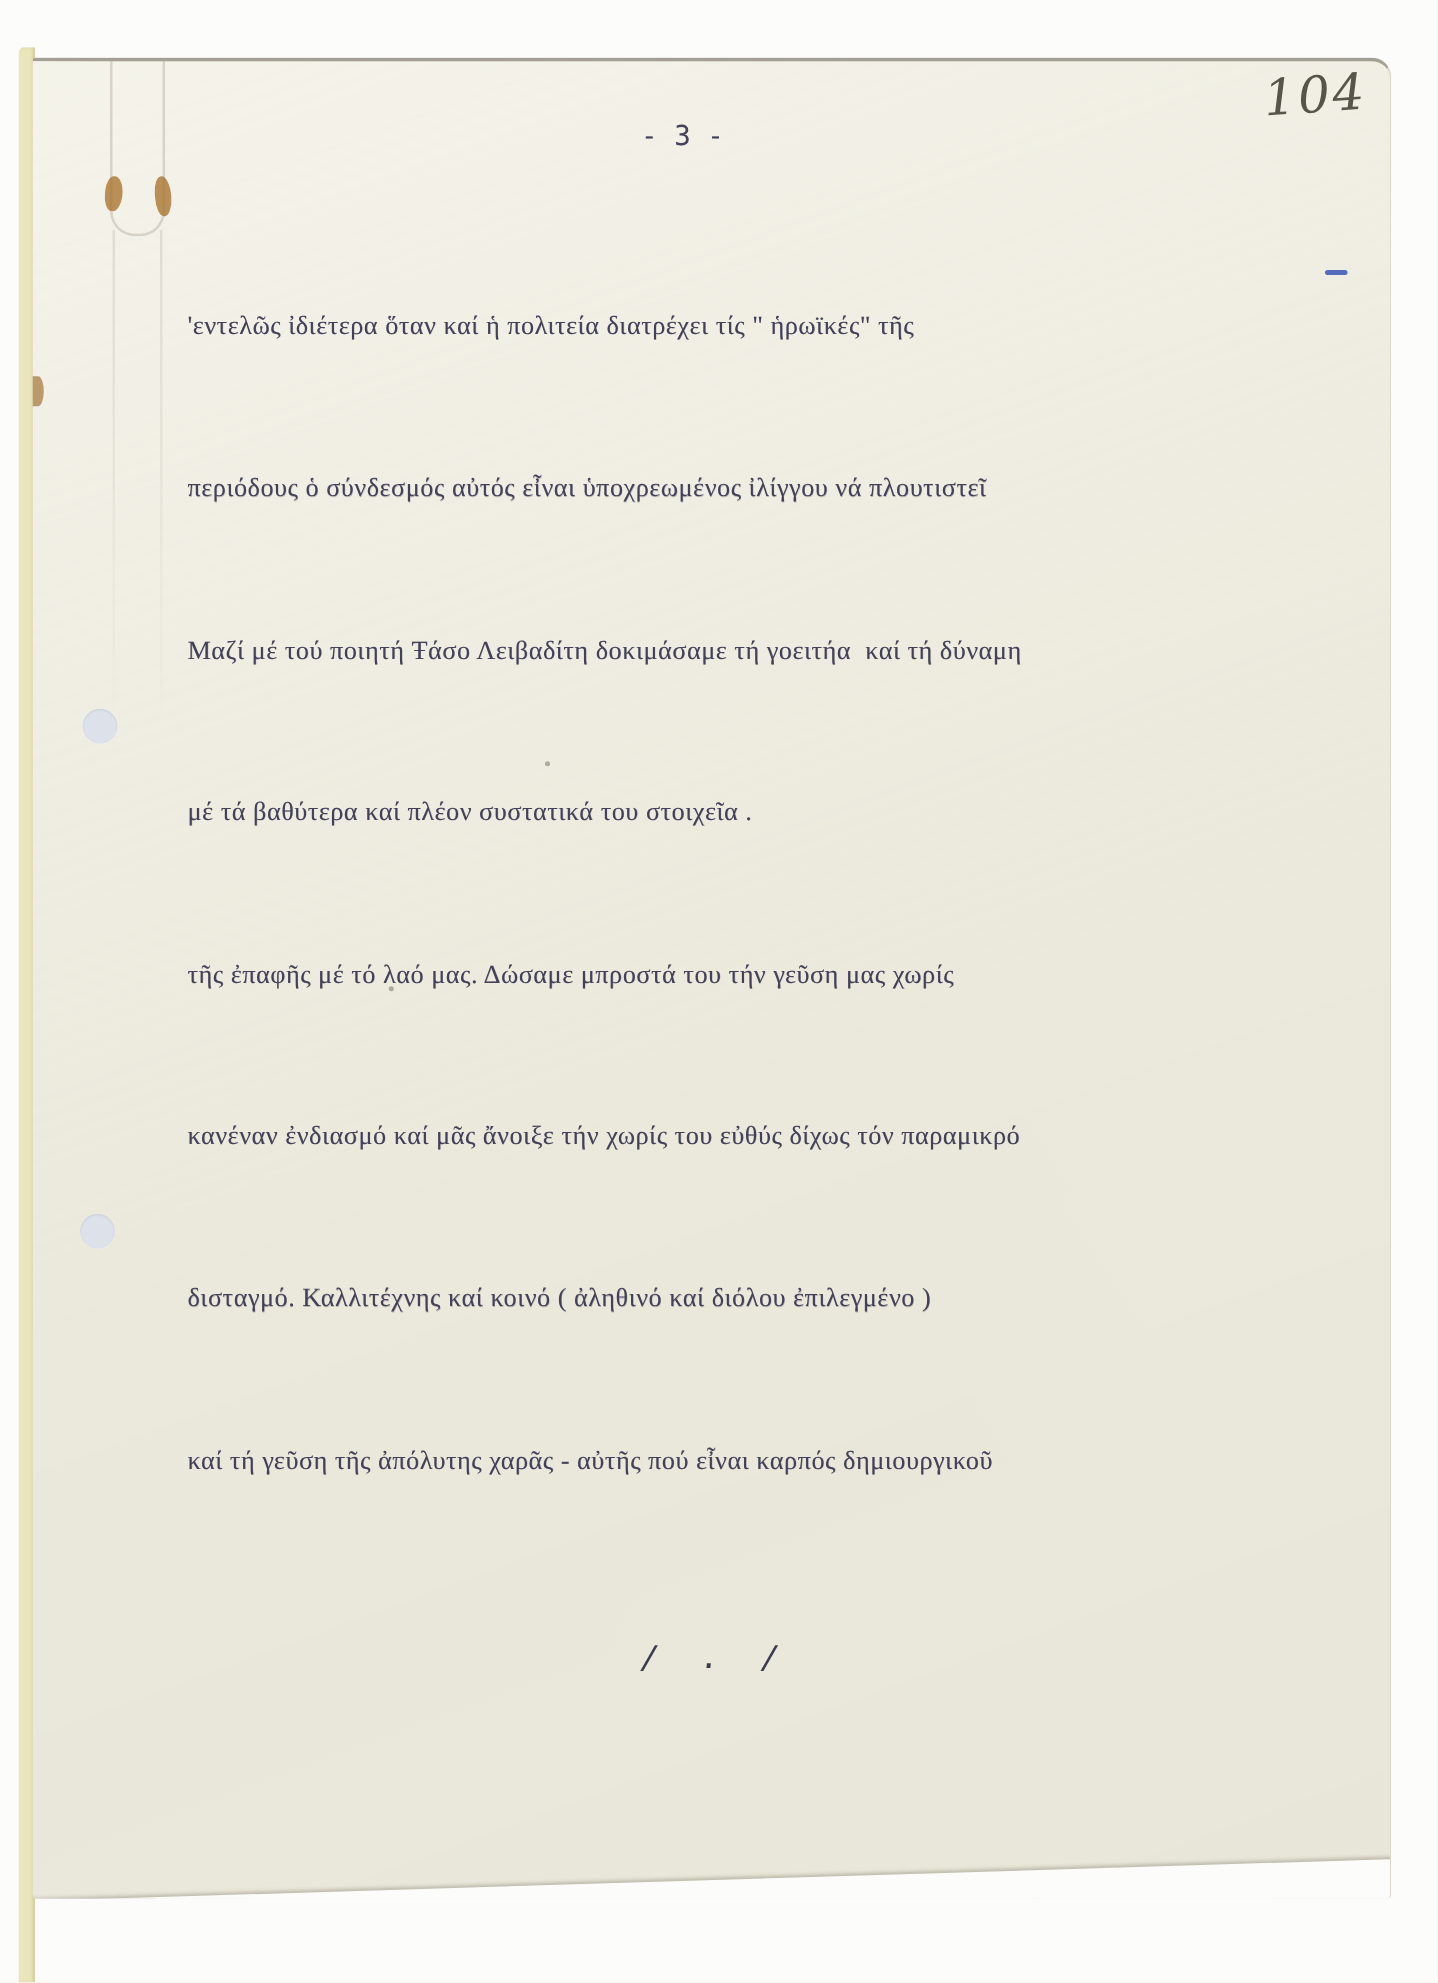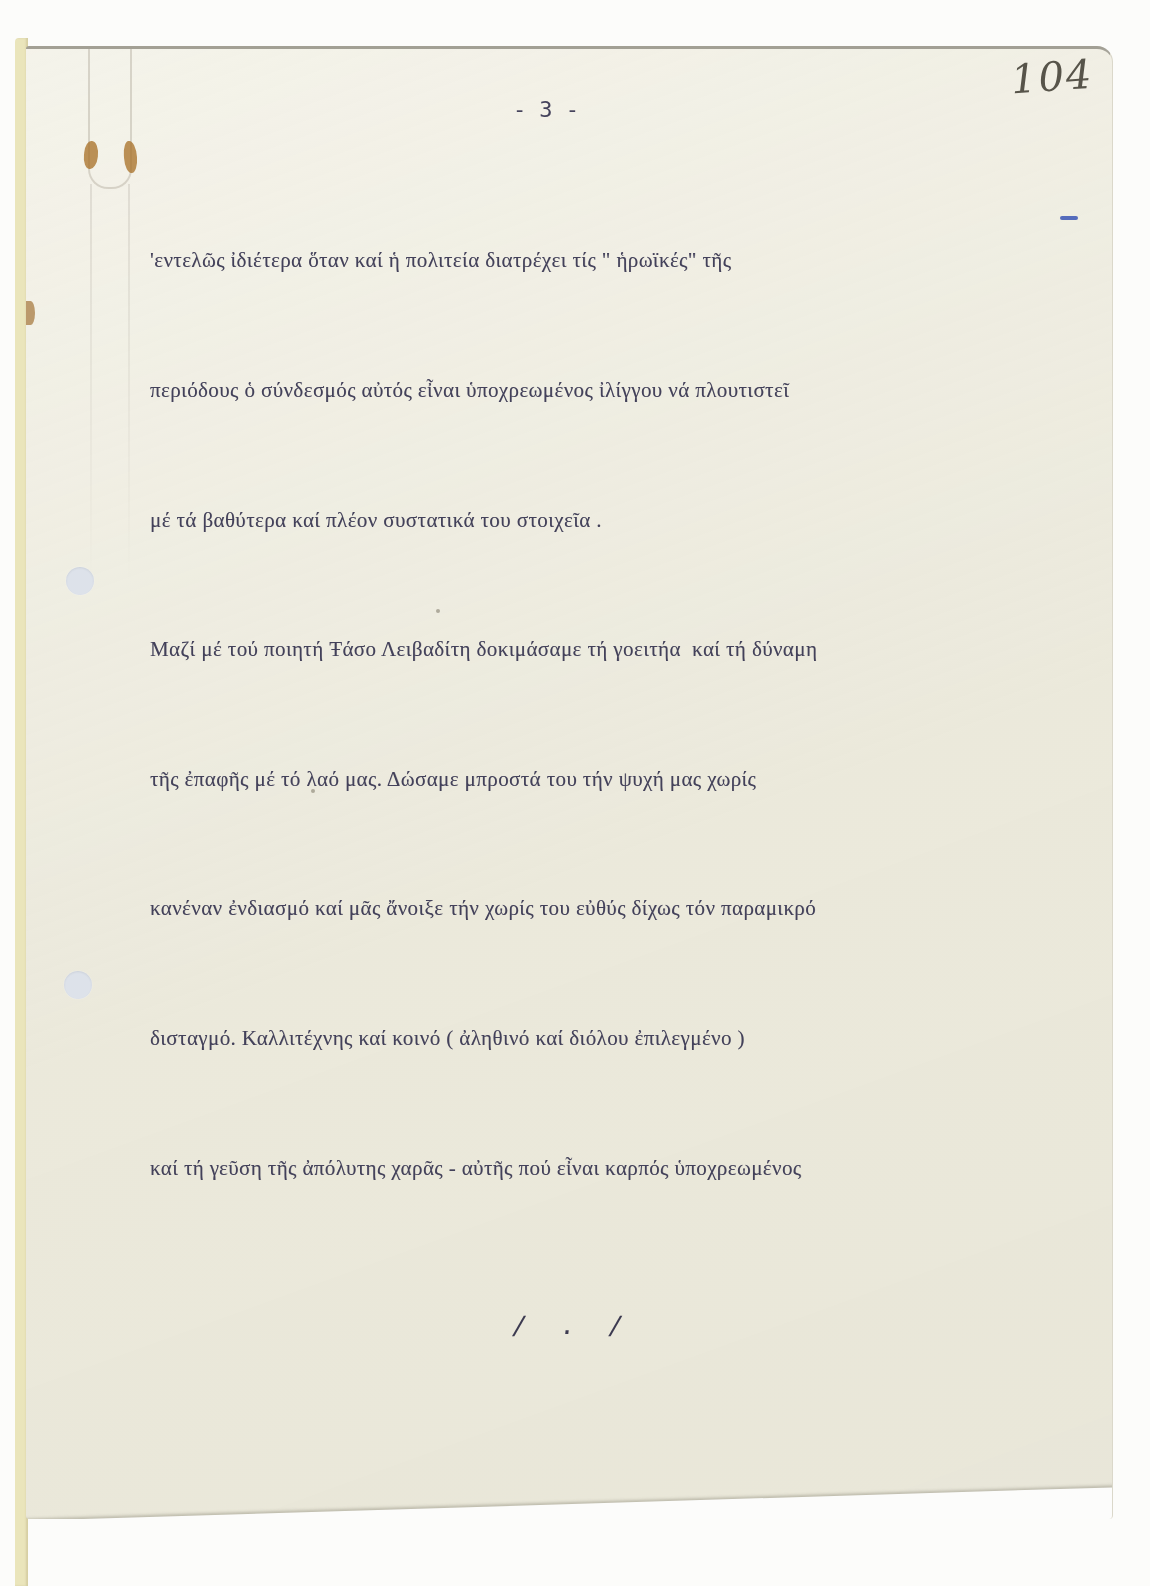--- a/index.html
+++ b/index.html
@@ -135,26 +135,26 @@
     <div class="punch-hole top"></div>
     <div class="punch-hole bottom"></div>
 
     <div class="pencil-number">104</div>
 
     <div class="typed-number">- 3 -</div>
 
     <div class="typed-text">
       <div class="line">'εντελῶς ἰδιέτερα ὅταν καί ἡ πολιτεία διατρέχει τίς " ἡρωϊκές" τῆς</div>
       <div class="line">περιόδους ὁ σύνδεσμός αὐτός εἶναι ὑποχρεωμένος ἰλίγγου νά πλουτιστεῖ</div>
+      <div class="line">Μαζί μέ τού ποιητή Ŧάσο Λειβαδίτη δοκιμάσαμε τή γοειτήα  καί τή δύναμη</div>
       <div class="line">μέ τά βαθύτερα καί πλέον συστατικά του στοιχεῖα .</div>
-      <div class="line">Μαζί μέ τού ποιητή Ŧάσο Λειβαδίτη δοκιμάσαμε τή γοειτήα  καί τή δύναμη</div>
-      <div class="line">τῆς ἐπαφῆς μέ τό λαό μας. Δώσαμε μπροστά του τήν ψυχή μας χωρίς</div>
+      <div class="line">τῆς ἐπαφῆς μέ τό λαό μας. Δώσαμε μπροστά του τήν γεῦση μας χωρίς</div>
       <div class="line">κανέναν ἐνδιασμό καί μᾶς ἄνοιξε τήν χωρίς του εὐθύς δίχως τόν παραμικρό</div>
       <div class="line">δισταγμό. Καλλιτέχνης καί κοινό ( ἀληθινό καί διόλου ἐπιλεγμένο )</div>
-      <div class="line">καί τή γεῦση τῆς ἀπόλυτης χαρᾶς - αὐτῆς πού εἶναι καρπός ὑποχρεωμένος</div>
+      <div class="line">καί τή γεῦση τῆς ἀπόλυτης χαρᾶς - αὐτῆς πού εἶναι καρπός δημιουργικοῦ</div>
       
       
       
       
       
       
       
       
       
       

